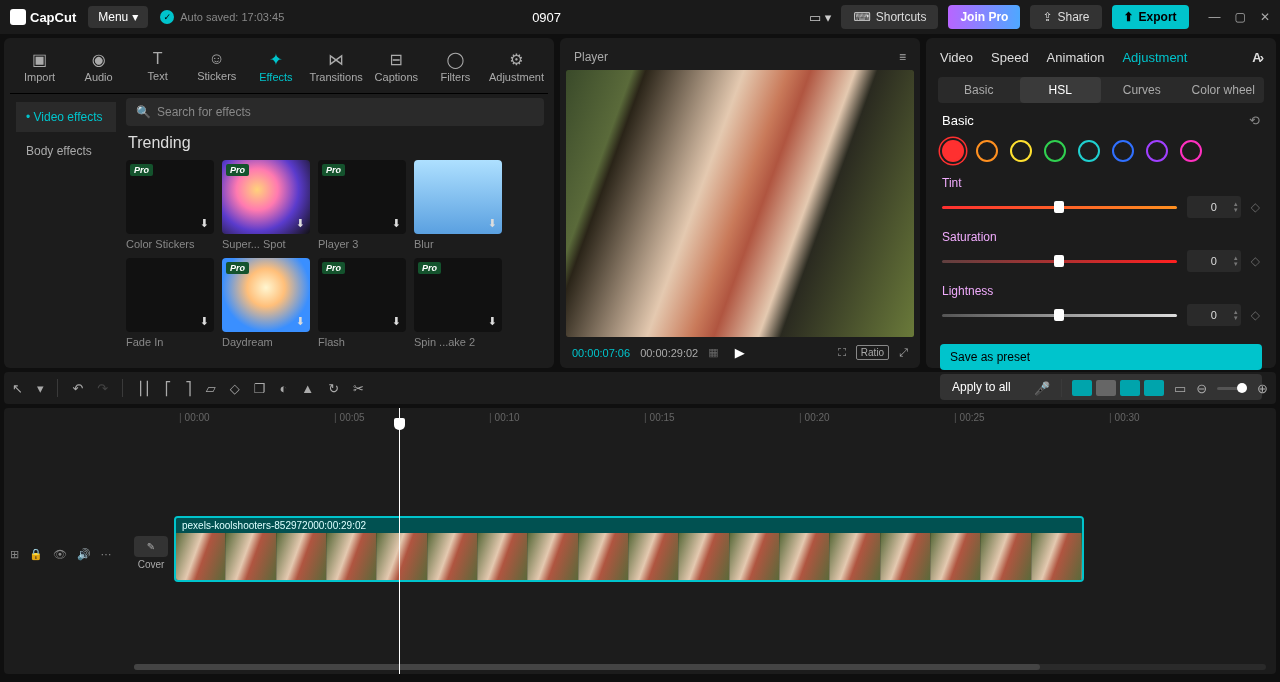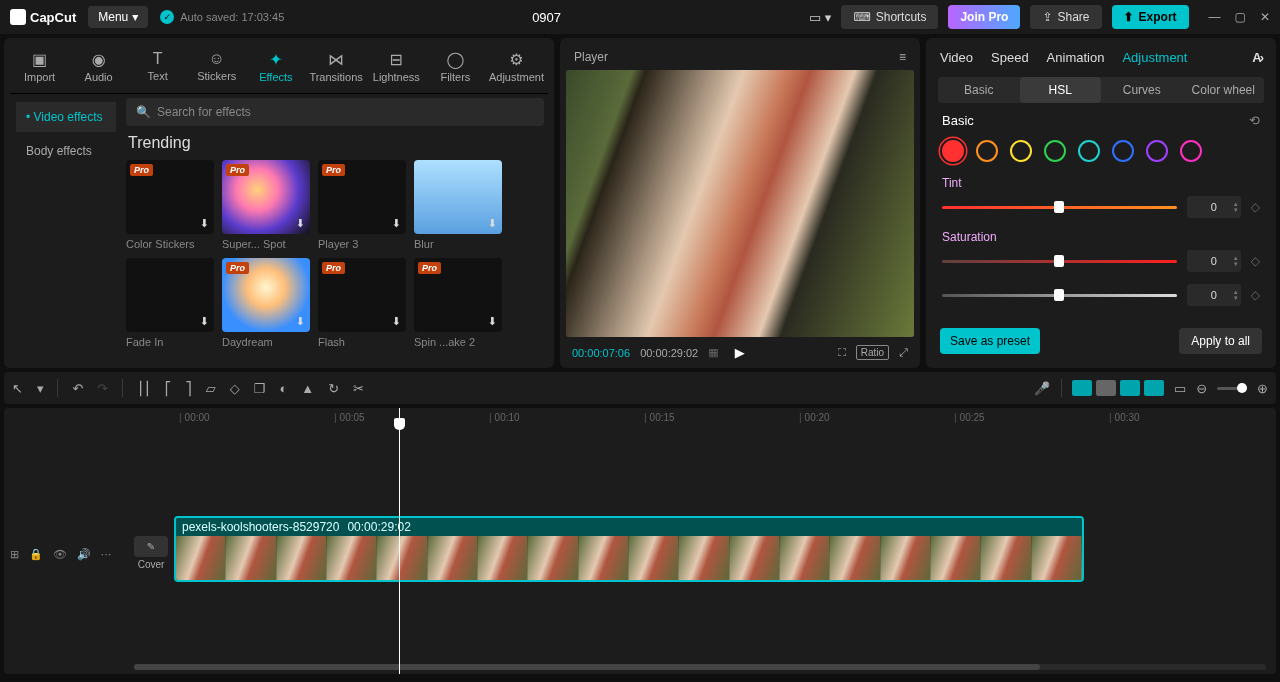--- a/index.html
+++ b/index.html
@@ -29,21 +29,21 @@
 .side-item.active { color: #00c4cc; background: #2a2a2a; }
 .effects-area { flex: 1; padding: 4px; overflow: hidden; }
 .search-bar { background: #2a2a2a; border-radius: 4px; padding: 7px 10px; color: #888; font-size: 12px; display: flex; align-items: center; gap: 6px; margin-bottom: 8px; }
 .section-title { color: #ddd; font-size: 16px; margin: 6px 0 8px 2px; }
 .effect-grid { display: flex; flex-wrap: wrap; gap: 8px; }
 .effect-card { width: 88px; }
 .effect-thumb { width: 88px; height: 74px; background: #111; border-radius: 4px; position: relative; overflow: hidden; }
 .effect-thumb.bright { background: radial-gradient(circle at 40% 40%, #ffd27a 0%, #ff7ab0 30%, #5a3bcc 60%, #111 100%); }
 .effect-thumb.glow { background: radial-gradient(circle at 50% 40%, #fff6d0 0%, #ffbf7a 30%, #3a8fff 70%); }
 .effect-thumb.sky { background: linear-gradient(180deg,#aee0ff 0%, #5aa0e0 100%); }
-.pro-badge { position: absolute; top: 4px; left: 4px; background: #c2410c; color: #fff; font-size: 9px; font-weight: 700; padding: 1px 4px; border-radius: 2px; font-style: italic; }
+.pro-badge { position: absolute; top: 4px; left: 4px; background: #14532d; color: #fff; font-size: 9px; font-weight: 700; padding: 1px 4px; border-radius: 2px; font-style: italic; }
 .dl-icon { position: absolute; bottom: 4px; right: 5px; color: #ddd; font-size: 11px; }
 .effect-name { font-size: 11px; color: #888; margin-top: 4px; text-align: left; white-space: nowrap; overflow: hidden; text-overflow: ellipsis; }
 .player-panel { width: 360px; display: flex; flex-direction: column; }
 .player-header { display: flex; justify-content: space-between; align-items: center; padding: 6px 8px; color: #aaa; font-size: 12px; }
 .player-view { flex: 1; background: #000; border-radius: 2px; overflow: hidden; position: relative; }
 .player-image { width: 100%; height: 100%; background: linear-gradient(110deg, #3a4a2a 0%, #5a6a3a 15%, #2a2418 18%, #e4c9b0 40%, #c97a5a 50%, #b05540 55%, #e4c9b0 65%, #2a2a20 70%, #6a7a3a 100%); position: relative; }
 .player-controls { display: flex; align-items: center; padding: 8px 6px 2px; gap: 10px; font-size: 11px; }
 .time-current { color: #00c4cc; }
 .time-total { color: #aaa; }
 .play-btn { color: #fff; font-size: 13px; margin-left: 6px; }
@@ -60,40 +60,40 @@
 .color-swatches { display: flex; gap: 12px; padding: 4px 10px 12px; }
 .swatch { width: 22px; height: 22px; border-radius: 50%; border: 2.5px solid; cursor: pointer; }
 .swatch.selected { box-shadow: 0 0 0 2px #1c1c1c, 0 0 0 3.5px currentColor; }
 .slider-row { padding: 2px 10px 10px; }
 .slider-label { font-size: 12px; color: #f0abfc; margin-bottom: 6px; display: block; }
 .slider-container { display: flex; align-items: center; gap: 10px; }
 .slider-track { flex: 1; height: 3px; border-radius: 2px; position: relative; }
 .slider-thumb { position: absolute; top: 50%; left: 50%; transform: translate(-50%,-50%); width: 10px; height: 12px; background: #fff; border-radius: 2px; }
 .slider-value-box { width: 54px; background: #2a2a2a; border-radius: 3px; padding: 5px 6px; color: #ddd; text-align: center; font-size: 11px; position: relative; }
 .spinner { position: absolute; right: 2px; top: 0; bottom: 0; display: flex; flex-direction: column; justify-content: center; font-size: 6px; color: #777; }
-.right-footer { margin-top: auto; display: flex; justify-content: space-between; gap: 4px; padding: 8px; }
+.right-footer { margin-top: auto; display: flex; justify-content: flex-end; gap: 4px; padding: 8px; flex-direction: column; }
 .btn-preset { background: #00c4cc; color: #000; padding: 6px 10px; border-radius: 4px; font-size: 12px; font-weight: 500; }
 .btn-apply { background: #333; color: #fff; padding: 6px 12px; border-radius: 4px; font-size: 12px; font-weight: 500; }
 .toolbar { height: 32px; background: #1c1c1c; margin: 0 4px; border-radius: 4px; display: flex; align-items: center; padding: 0 8px; gap: 14px; color: #aaa; }
 .toolbar-sep { width: 1px; height: 18px; background: #3a3a3a; }
 .tool-icon { font-size: 13px; cursor: pointer; }
 .toolbar-right { margin-left: auto; display: flex; align-items: center; gap: 10px; }
 .mag-group { display: flex; gap: 4px; }
 .mag-btn { background: #00a4ac; width: 20px; height: 16px; border-radius: 2px; }
 .timeline { height: 266px; background: #1c1c1c; margin: 4px; border-radius: 4px; position: relative; overflow: hidden; }
 .ruler { height: 20px; position: relative; color: #666; font-size: 10px; }
 .ruler-mark { position: absolute; top: 4px; }
 .ruler-mark::before { content: "|"; margin-right: 3px; color: #555; }
 .playhead { position: absolute; top: 0; bottom: 0; width: 1px; background: #fff; left: 395px; z-index: 10; }
 .playhead::before { content: ""; position: absolute; top: 10px; left: -5px; width: 11px; height: 12px; background: #fff; border-radius: 2px 2px 5px 5px; }
 .track-controls { position: absolute; left: 6px; top: 140px; display: flex; gap: 10px; color: #888; font-size: 11px; align-items: center; }
 .cover-btn { position: absolute; left: 130px; top: 128px; width: 34px; text-align: center; color: #aaa; font-size: 10px; }
 .cover-btn-icon { background: #333; border-radius: 4px; padding: 5px; margin-bottom: 2px; }
 .clip { position: absolute; left: 170px; top: 108px; width: 910px; height: 66px; background: #0a5a5a; border: 2px solid #00c4cc; border-radius: 4px; overflow: hidden; }
-.clip-header { background: rgba(0,80,80,0.9); padding: 2px 6px; font-size: 12px; color: #dff; display: flex; gap: 8px; }
+.clip-header { background: rgba(0,80,80,0.9); padding: 2px 6px; font-size: 10px; color: #dff; display: flex; }
 .clip-thumbs { display: flex; height: 48px; }
 .clip-thumb { flex: 1; background: linear-gradient(110deg, #5a6a3a 0%, #e4c9b0 40%, #b05540 55%, #5a6a3a 100%); border-right: 1px solid rgba(0,0,0,0.2); }
 .scrollbar { position: absolute; bottom: 4px; left: 130px; right: 10px; height: 6px; background: #2a2a2a; border-radius: 3px; }
 .scrollbar-thumb { height: 100%; width: 80%; background: #444; border-radius: 3px; }
 </style>
 </head>
 <body>
 
 <div class="titlebar">
   <div class="logo">
@@ -135,21 +135,21 @@
 <div class="main">
 
   <div class="panel left-panel">
     <div class="media-tabs">
       <div class="media-tab"><span class="media-tab-icon">▣</span><span>Import</span></div>
       <div class="media-tab"><span class="media-tab-icon">◉</span><span>Audio</span></div>
       <div class="media-tab"><span class="media-tab-icon">T</span><span>Text</span></div>
       <div class="media-tab"><span class="media-tab-icon">☺</span><span>Stickers</span></div>
       <div class="media-tab active"><span class="media-tab-icon">✦</span><span>Effects</span></div>
       <div class="media-tab"><span class="media-tab-icon">⋈</span><span>Transitions</span></div>
-      <div class="media-tab"><span class="media-tab-icon">⊟</span><span>Lightness</span></div>
+      <div class="media-tab"><span class="media-tab-icon">⊟</span><span>Captions</span></div>
       <div class="media-tab"><span class="media-tab-icon">◯</span><span>Filters</span></div>
       <div class="media-tab"><span class="media-tab-icon">⚙</span><span>Adjustment</span></div>
     </div>
     <div class="left-body">
       <div class="left-side">
         <div class="side-item active">• <span>Video effects</span></div>
         <div class="side-item">Body effects</div>
       </div>
       <div class="effects-area">
         <div class="search-bar">
@@ -281,20 +281,21 @@
       <span class="slider-label">Saturation</span>
       <div class="slider-container">
         <div class="slider-track" style="background:linear-gradient(90deg,#604040,#ff2020)">
             <div class="slider-thumb"></div>
           </div>
         <div class="slider-value-box"><span>0</span><span class="spinner">▲<br>▼</span></div>
         <span style="color:#666">◇</span>
       </div>
     </div>
     <div class="slider-row">
+      <span class="slider-label">Lightness</span>
       <div class="slider-container">
         <div class="slider-track" style="background:linear-gradient(90deg,#555,#ddd)">
             <div class="slider-thumb"></div>
           </div>
         <div class="slider-value-box"><span>0</span><span class="spinner">▲<br>▼</span></div>
         <span style="color:#666">◇</span>
       </div>
     </div>
 
     <div class="right-footer">

